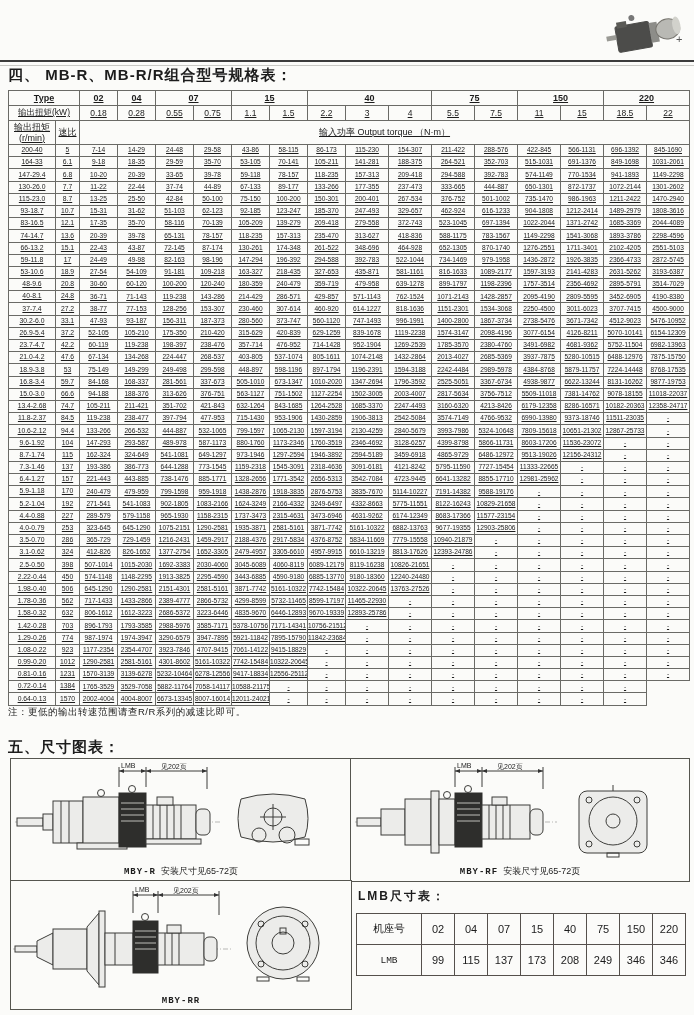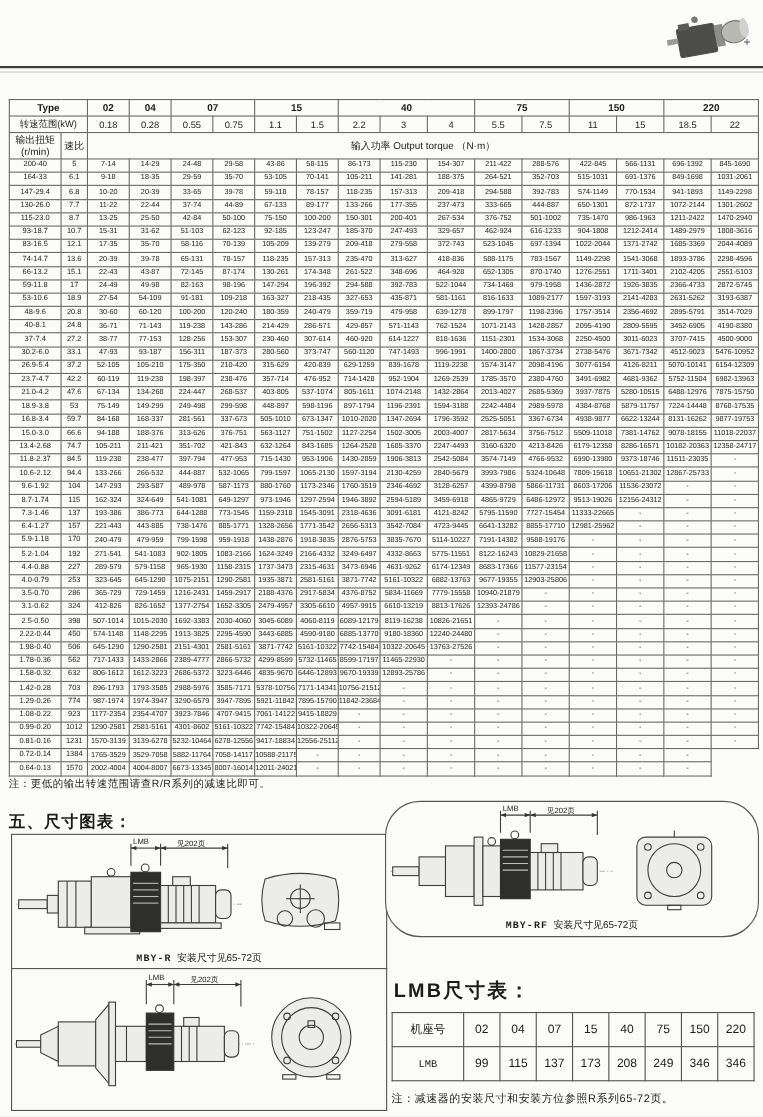--- a/index.html
+++ b/index.html
@@ -9,46 +9,46 @@
   .top-rule{position:absolute;left:0;top:60px;width:694px;height:3px;
             border-top:2px solid #3c3c3c;border-bottom:1px solid #c9c9c5;}
   .reg-cross{position:absolute;left:676px;top:33px;font-size:11px;color:#555;}
   .photo{position:absolute;left:598px;top:4px;width:92px;height:52px;}
   
   .sec-title{position:absolute;left:8px;font-size:15px;font-weight:bold;letter-spacing:1px;}
   #t4{top:66px;}
   #t5{top:738px;}
   
   table{border-collapse:collapse;table-layout:fixed;}
-  .spec{position:absolute;left:8px;top:90px;width:681px;}
+  .spec{position:absolute;left:8px;top:90px;width:681px;text-decoration:underline;}
   .spec th,.spec td{border:1px solid #6a6a66;padding:0;text-align:center;vertical-align:middle;
         white-space:nowrap;overflow:hidden;font-weight:normal;}
   .spec thead th{background:#fbfbf9;}
   .r-type th{height:14px;font-size:9px;font-weight:bold;}
   .r-power th{height:14px;font-size:8.5px;}
   .r-sub th{height:23px;font-size:9px;}
   .speedh{font-size:6.3px;line-height:1.2;}
   .ratioh{font-size:7.5px;}
   .spec tbody td{height:11.2px;font-size:6.6px;line-height:1;color:#222;}
   .spec tbody td.c-speed{font-size:6.8px;}
   .spec tbody td.c-ratio{font-size:6.8px;}
   
   .note1{position:absolute;left:8px;top:706px;font-size:9.5px;letter-spacing:.5px;}
   
   .panel{position:absolute;border:1px solid #55554f;background:#fbfbf9;}
   #p-tl{left:10px;top:758px;width:340px;height:122px;}
-  #p-tr{left:350px;top:728px;width:338px;height:122px;border-radius:32px;}
+  #p-tr{left:350px;top:758px;width:338px;height:122px;}
   #p-bl{left:10px;top:880px;width:340px;height:128px;}
   #p-br{left:356px;top:886px;width:332px;border:none;}
   .panel svg{display:block;}
   .cap{position:absolute;left:0;right:0;bottom:3px;text-align:center;font-size:9px;}
   .cap b{font-family:"Liberation Mono","DejaVu Sans Mono",monospace;font-size:9px;letter-spacing:1px;}
   .dim-lbl{position:absolute;font-size:7px;color:#222;}
   
-  .lmb-title{font-size:18px;font-weight:bold;letter-spacing:2px;margin:2px 0 8px 2px;}
+  .lmb-title{font-size:12px;font-weight:bold;letter-spacing:2px;margin:2px 0 8px 2px;}
   .lmb{width:330px;}
   .lmb td,.lmb th{border:1px solid #55504c;height:28px;text-align:center;font-size:11px;font-weight:normal;}
   .lmb .hd{font-size:10.5px;}
   .lmb .lmbcode{font-family:"Liberation Mono","DejaVu Sans Mono",monospace;font-size:9.5px;}
   .note2{font-size:10px;margin-top:9px;letter-spacing:.5px;}
   .ln{stroke:#3d3d3a;fill:none;stroke-width:1;}
   .fill-l{fill:#ececea;stroke:#3d3d3a;}
   .fill-d{fill:#2e2e2c;stroke:#2e2e2c;}
   .cl{stroke:#8a8a86;stroke-dasharray:5 2 1 2;stroke-width:.6;}
 </style>
@@ -64,20 +64,21 @@
       <rect x="52" y="20" width="8" height="20" fill="#8d8d89"></rect>
       <ellipse cx="70" cy="29" rx="12" ry="10" fill="#b9b9b4" stroke="#77756f"></ellipse>
       <ellipse cx="79" cy="27" rx="4" ry="9" fill="#d2d2cc"></ellipse>
       <rect x="8" y="26" width="10" height="5" fill="#9a9a95"></rect>
       <circle cx="36" cy="12" r="3" fill="#777"></circle>
     </g>
   </svg>
   <span class="reg-cross">+</span>
   <div class="top-rule"></div>
 
+  <div class="sec-title" id="t4">四、 MB-R、MB-R/R组合型号规格表：</div>
 
   <table class="spec">
     <colgroup id="spec-cols">
         <col style="width: 47px;">
         <col style="width: 24px;">
         <col style="width: 38px;">
         <col style="width: 38px;">
         <col style="width: 38px;">
         <col style="width: 38px;">
         <col style="width: 38px;">
@@ -98,21 +99,21 @@
       <th colspan="1">02</th>
           <th colspan="1">04</th>
           <th colspan="2">07</th>
           <th colspan="2">15</th>
           <th colspan="3">40</th>
           <th colspan="2">75</th>
           <th colspan="2">150</th>
           <th colspan="2">220</th>
         </tr>
       <tr class="r-power">
-        <th colspan="2">转速范围(kW)</th>
+        <th colspan="2">输出扭矩(kW)</th>
       <th>0.18</th>
           <th>0.28</th>
           <th>0.55</th>
           <th>0.75</th>
           <th>1.1</th>
           <th>1.5</th>
           <th>2.2</th>
           <th>3</th>
           <th>4</th>
           <th>5.5</th>
@@ -1151,20 +1152,21 @@
         <circle cx="-22" cy="-19" r="3" class="ln"></circle>
           <circle cx="22" cy="-19" r="3" class="ln"></circle>
         <circle cx="-22" cy="21" r="3" class="ln"></circle>
           <circle cx="22" cy="21" r="3" class="ln"></circle>
         <rect x="-26" y="34" width="12" height="4" class="ln"></rect>
           <rect x="14" y="34" width="12" height="4" class="ln"></rect>
       </g>
     </svg>
     <span class="dim-lbl" style="left:124px;top:5px;">LMB</span>
     <span class="dim-lbl" style="left:162px;top:5px;">见202页</span>
+    <div class="cap"><b>MBY-RR</b></div>
   </div>
 
   <div id="p-br" class="panel">
     <div class="lmb-title">LMB尺寸表：</div>
     <table class="lmb">
       <tbody id="lmb-body">
           <tr>
             <td class="hd" style="width: 62px;">机座号</td>
             <td>02</td>
             <td>04</td>
@@ -1181,16 +1183,15 @@
             <td>115</td>
             <td>137</td>
             <td>173</td>
             <td>208</td>
             <td>249</td>
             <td>346</td>
             <td>346</td>
           </tr>
         </tbody>
     </table>
-    <div class="note2">注：减速器的安装尺寸和安装方位参照R系列65-72页。</div>
   </div>
 
 </div>
 
 </body></html>

